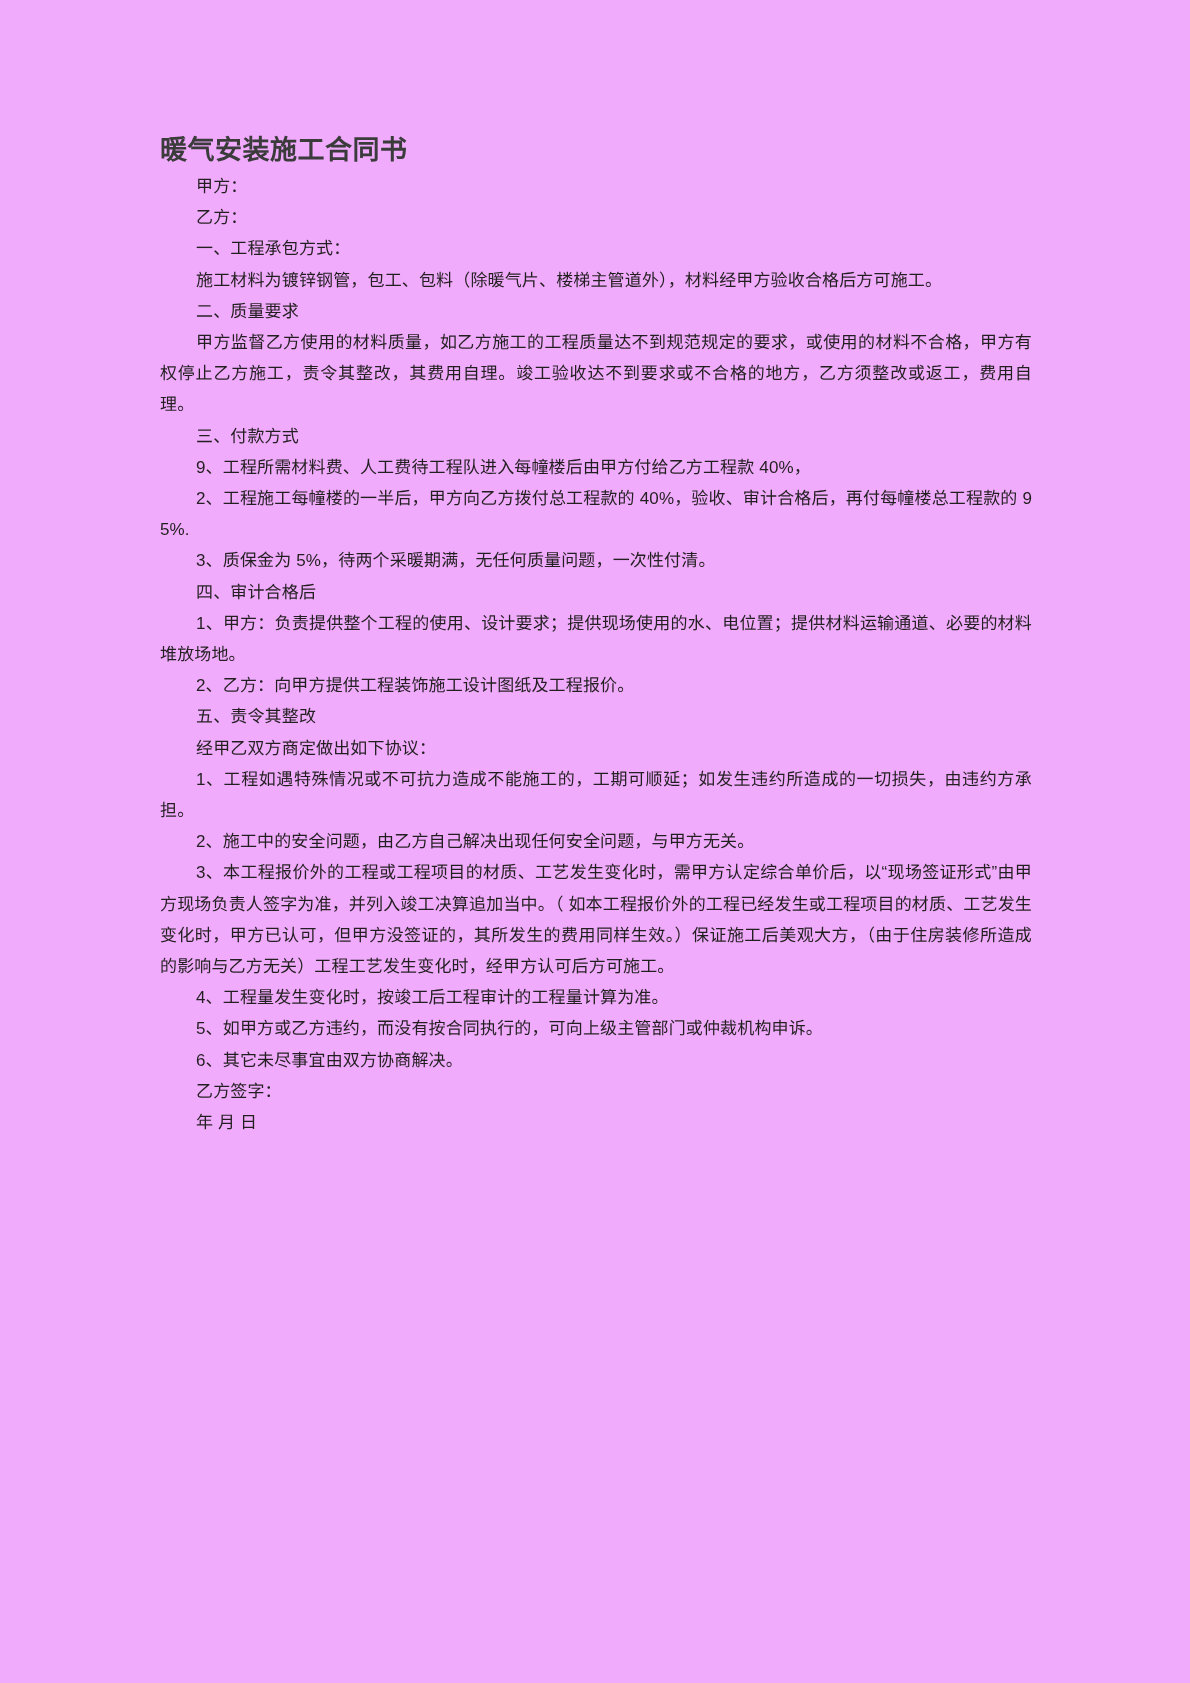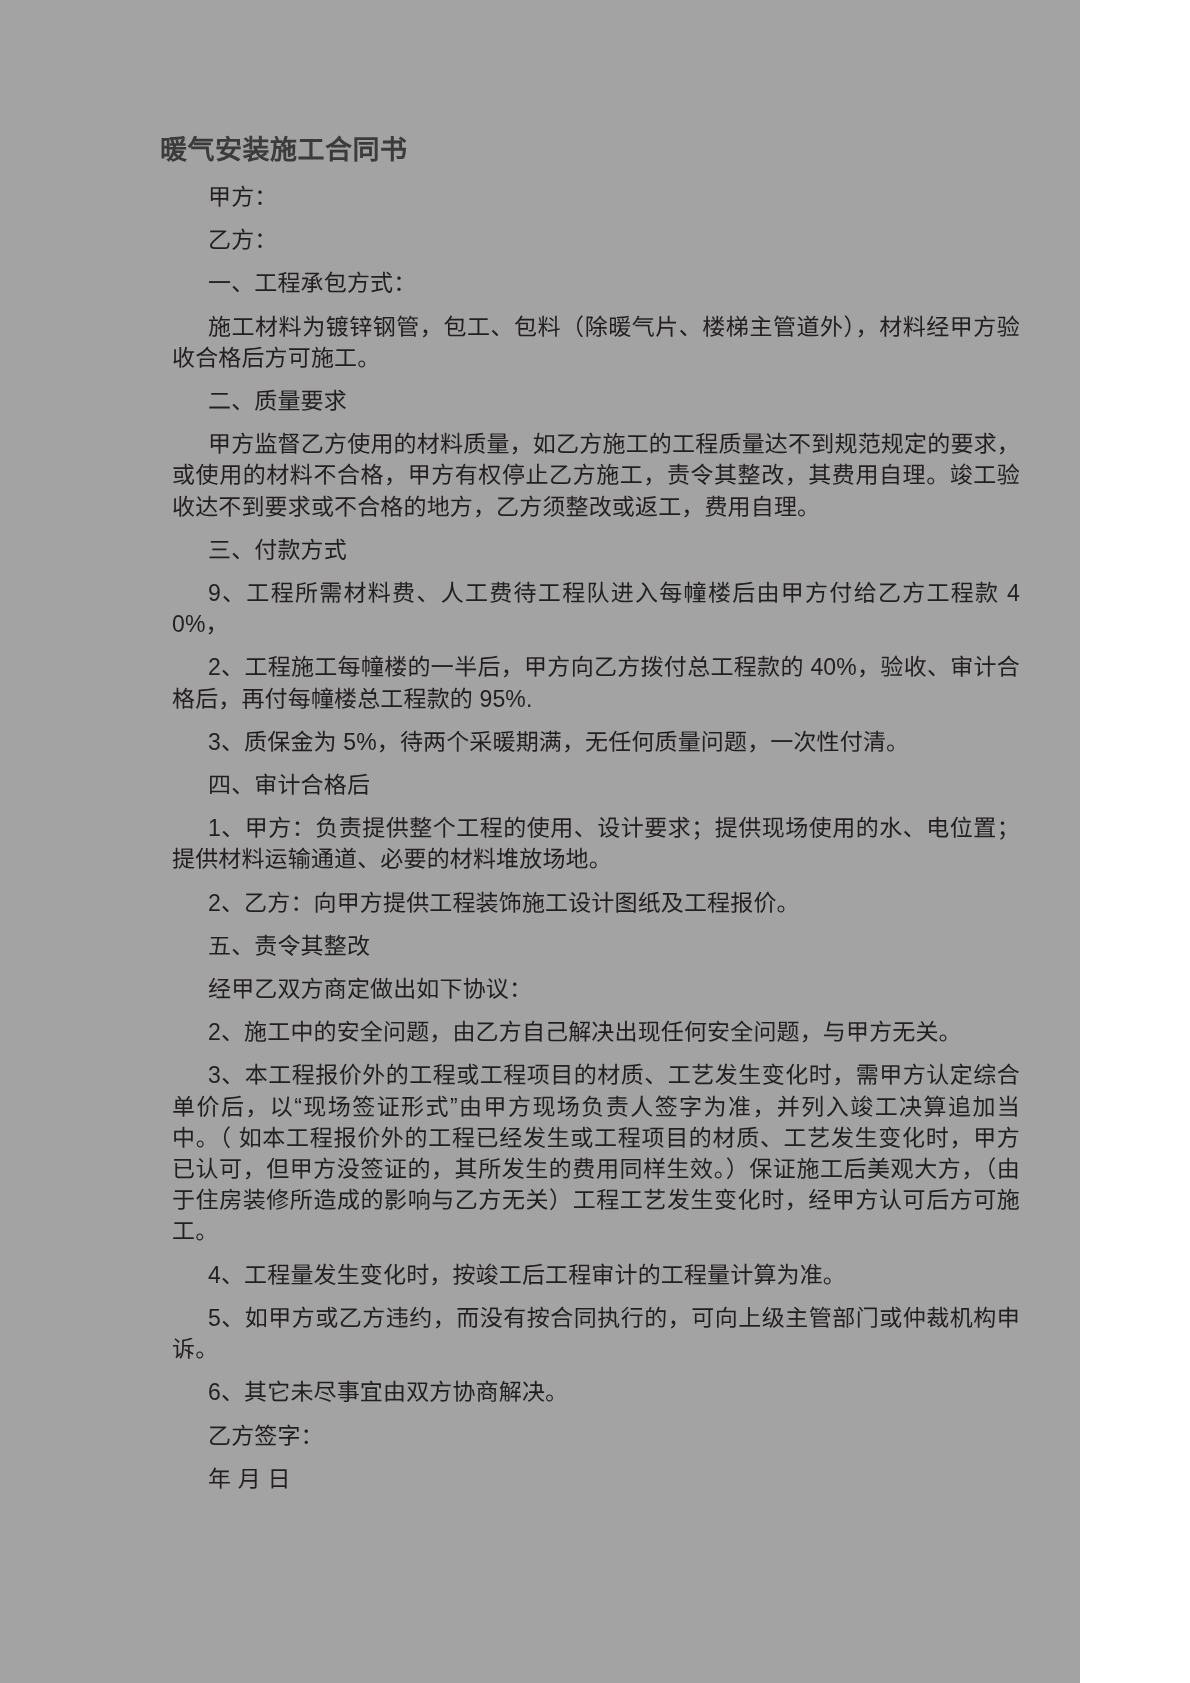--- a/index.html
+++ b/index.html
@@ -13,23 +13,23 @@
     height: 1683px;
     position: relative;
     overflow: hidden;
     -webkit-font-smoothing: antialiased;
   }
 
   .page {
     position: absolute;
     left: 0;
     top: 0;
-    width: 1080px;
+    width: 1190px;
     height: 1683px;
-    background: #a3a3a3;
+    background: #f0abfc;
     box-sizing: border-box;
     padding-left: 6px;
   }
 
   .doc-body {
     position: absolute;
     left: 160px;
     top: 130px;
     width: 872px;
   }
@@ -39,24 +39,24 @@
     font-size: 27px;
     line-height: 40px;
     color: #3b3b3b;
     letter-spacing: 0.5px;
     margin: 0 0 1px 0;
     white-space: nowrap;
   }
 
   .para {
     font-family: "Liberation Sans", "DejaVu Sans", sans-serif;
-    font-size: 23px;
+    font-size: 17px;
     line-height: 31.2px;
     color: #231f20;
-    margin: 12px;
+    margin: 0;
     text-align: justify;
     text-justify: inter-ideograph;
     letter-spacing: 0.15px;
     word-break: break-all;
   }
 
   
   .para.indent {
     text-indent: 36px;
   }
@@ -82,20 +82,21 @@
     <p class="para indent">甲方监督乙方使用的材料质量，如乙方施工的工程质量达不到规范规定的要求，或使用的材料不合格，甲方有权停止乙方施工，责令其整改，其费用自理。竣工验收达不到要求或不合格的地方，乙方须整改或返工，费用自理。</p>
     <p class="para indent">三、付款方式</p>
     <p class="para indent">9、工程所需材料费、人工费待工程队进入每幢楼后由甲方付给乙方工程款 40%，</p>
     <p class="para indent">2、工程施工每幢楼的一半后，甲方向乙方拨付总工程款的 40%，验收、审计合格后，再付每幢楼总工程款的 95%.</p>
     <p class="para indent">3、质保金为 5%，待两个采暖期满，无任何质量问题，一次性付清。</p>
     <p class="para indent">四、审计合格后</p>
     <p class="para indent">1、甲方：负责提供整个工程的使用、设计要求；提供现场使用的水、电位置；提供材料运输通道、必要的材料堆放场地。</p>
     <p class="para indent">2、乙方：向甲方提供工程装饰施工设计图纸及工程报价。</p>
     <p class="para indent">五、责令其整改</p>
     <p class="para indent">经甲乙双方商定做出如下协议：</p>
+    <p class="para indent">1、工程如遇特殊情况或不可抗力造成不能施工的，工期可顺延；如发生违约所造成的一切损失，由违约方承担。</p>
     <p class="para indent">2、施工中的安全问题，由乙方自己解决出现任何安全问题，与甲方无关。</p>
     <p class="para indent">3、本工程报价外的工程或工程项目的材质、工艺发生变化时，需甲方认定综合单价后，以“现场签证形式”由甲方现场负责人签字为准，并列入竣工决算追加当中。（ 如本工程报价外的工程已经发生或工程项目的材质、工艺发生变化时，甲方已认可，但甲方没签证的，其所发生的费用同样生效。）保证施工后美观大方，（由于住房装修所造成的影响与乙方无关）工程工艺发生变化时，经甲方认可后方可施工。</p>
     <p class="para indent">4、工程量发生变化时，按竣工后工程审计的工程量计算为准。</p>
     <p class="para indent">5、如甲方或乙方违约，而没有按合同执行的，可向上级主管部门或仲裁机构申诉。</p>
     <p class="para indent">6、其它未尽事宜由双方协商解决。</p>
     <p class="para indent">乙方签字：</p>
     <p class="para indent spaced">年 月 日</p>
 
   </div>
 </div>

